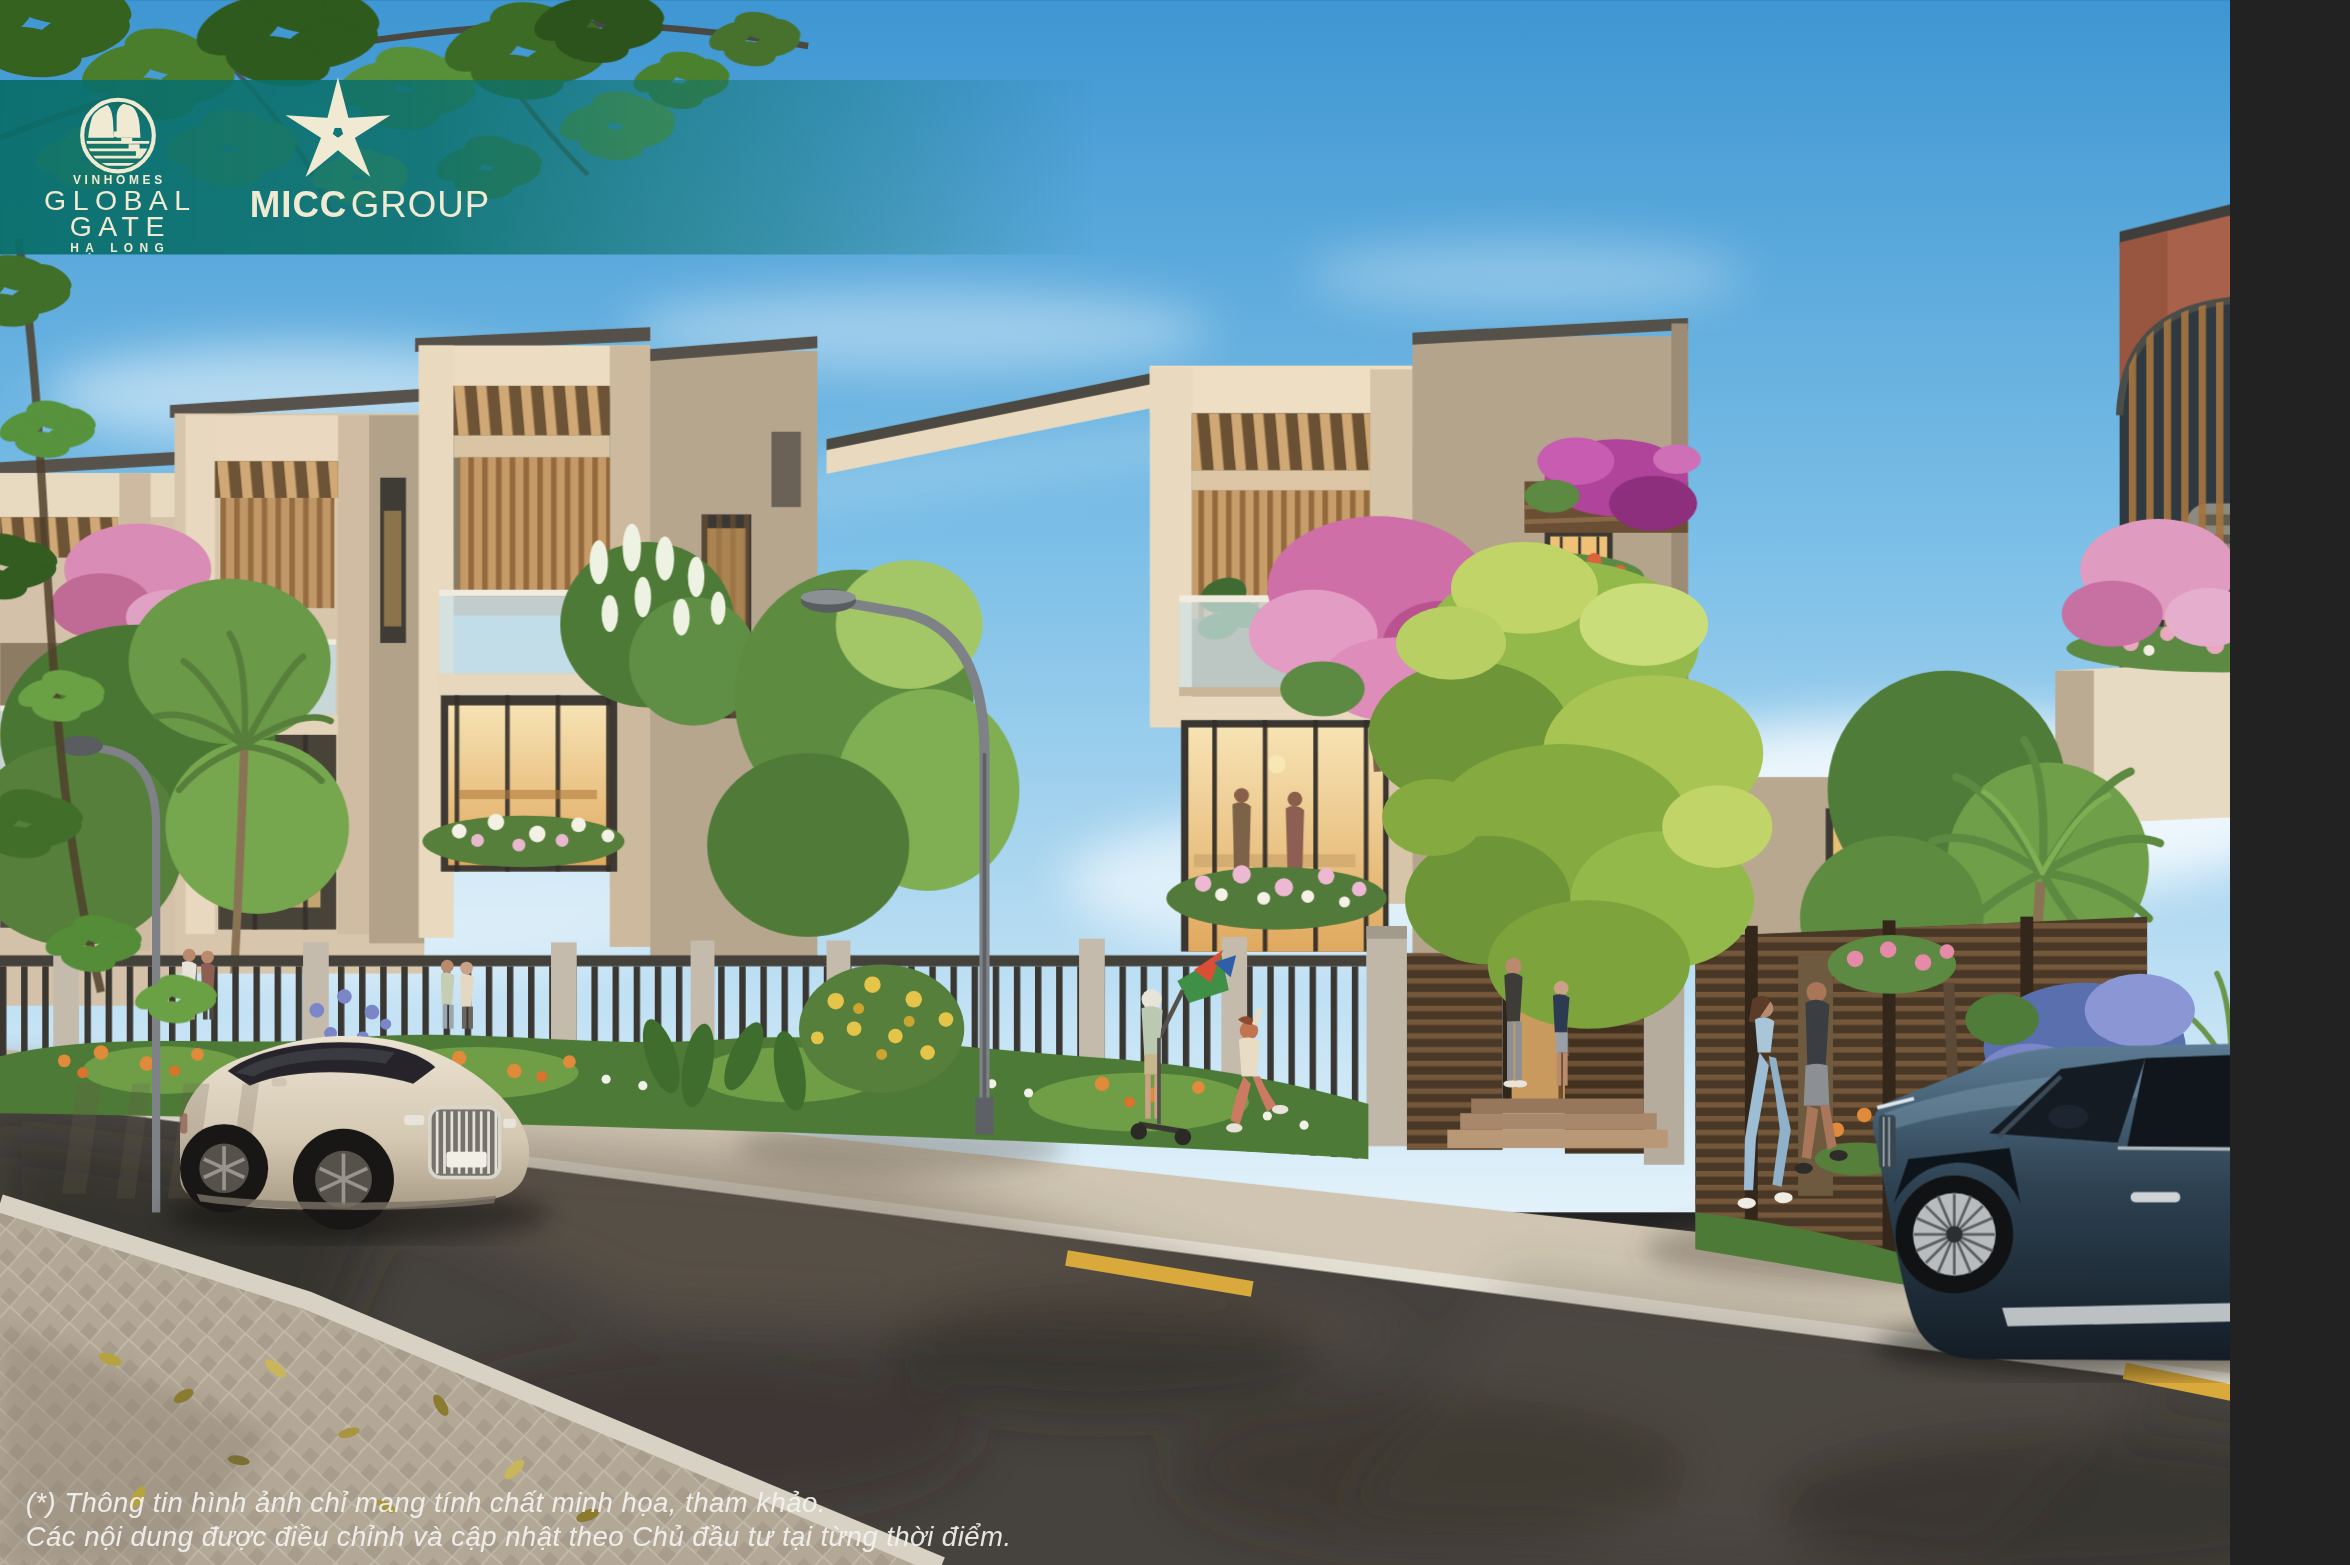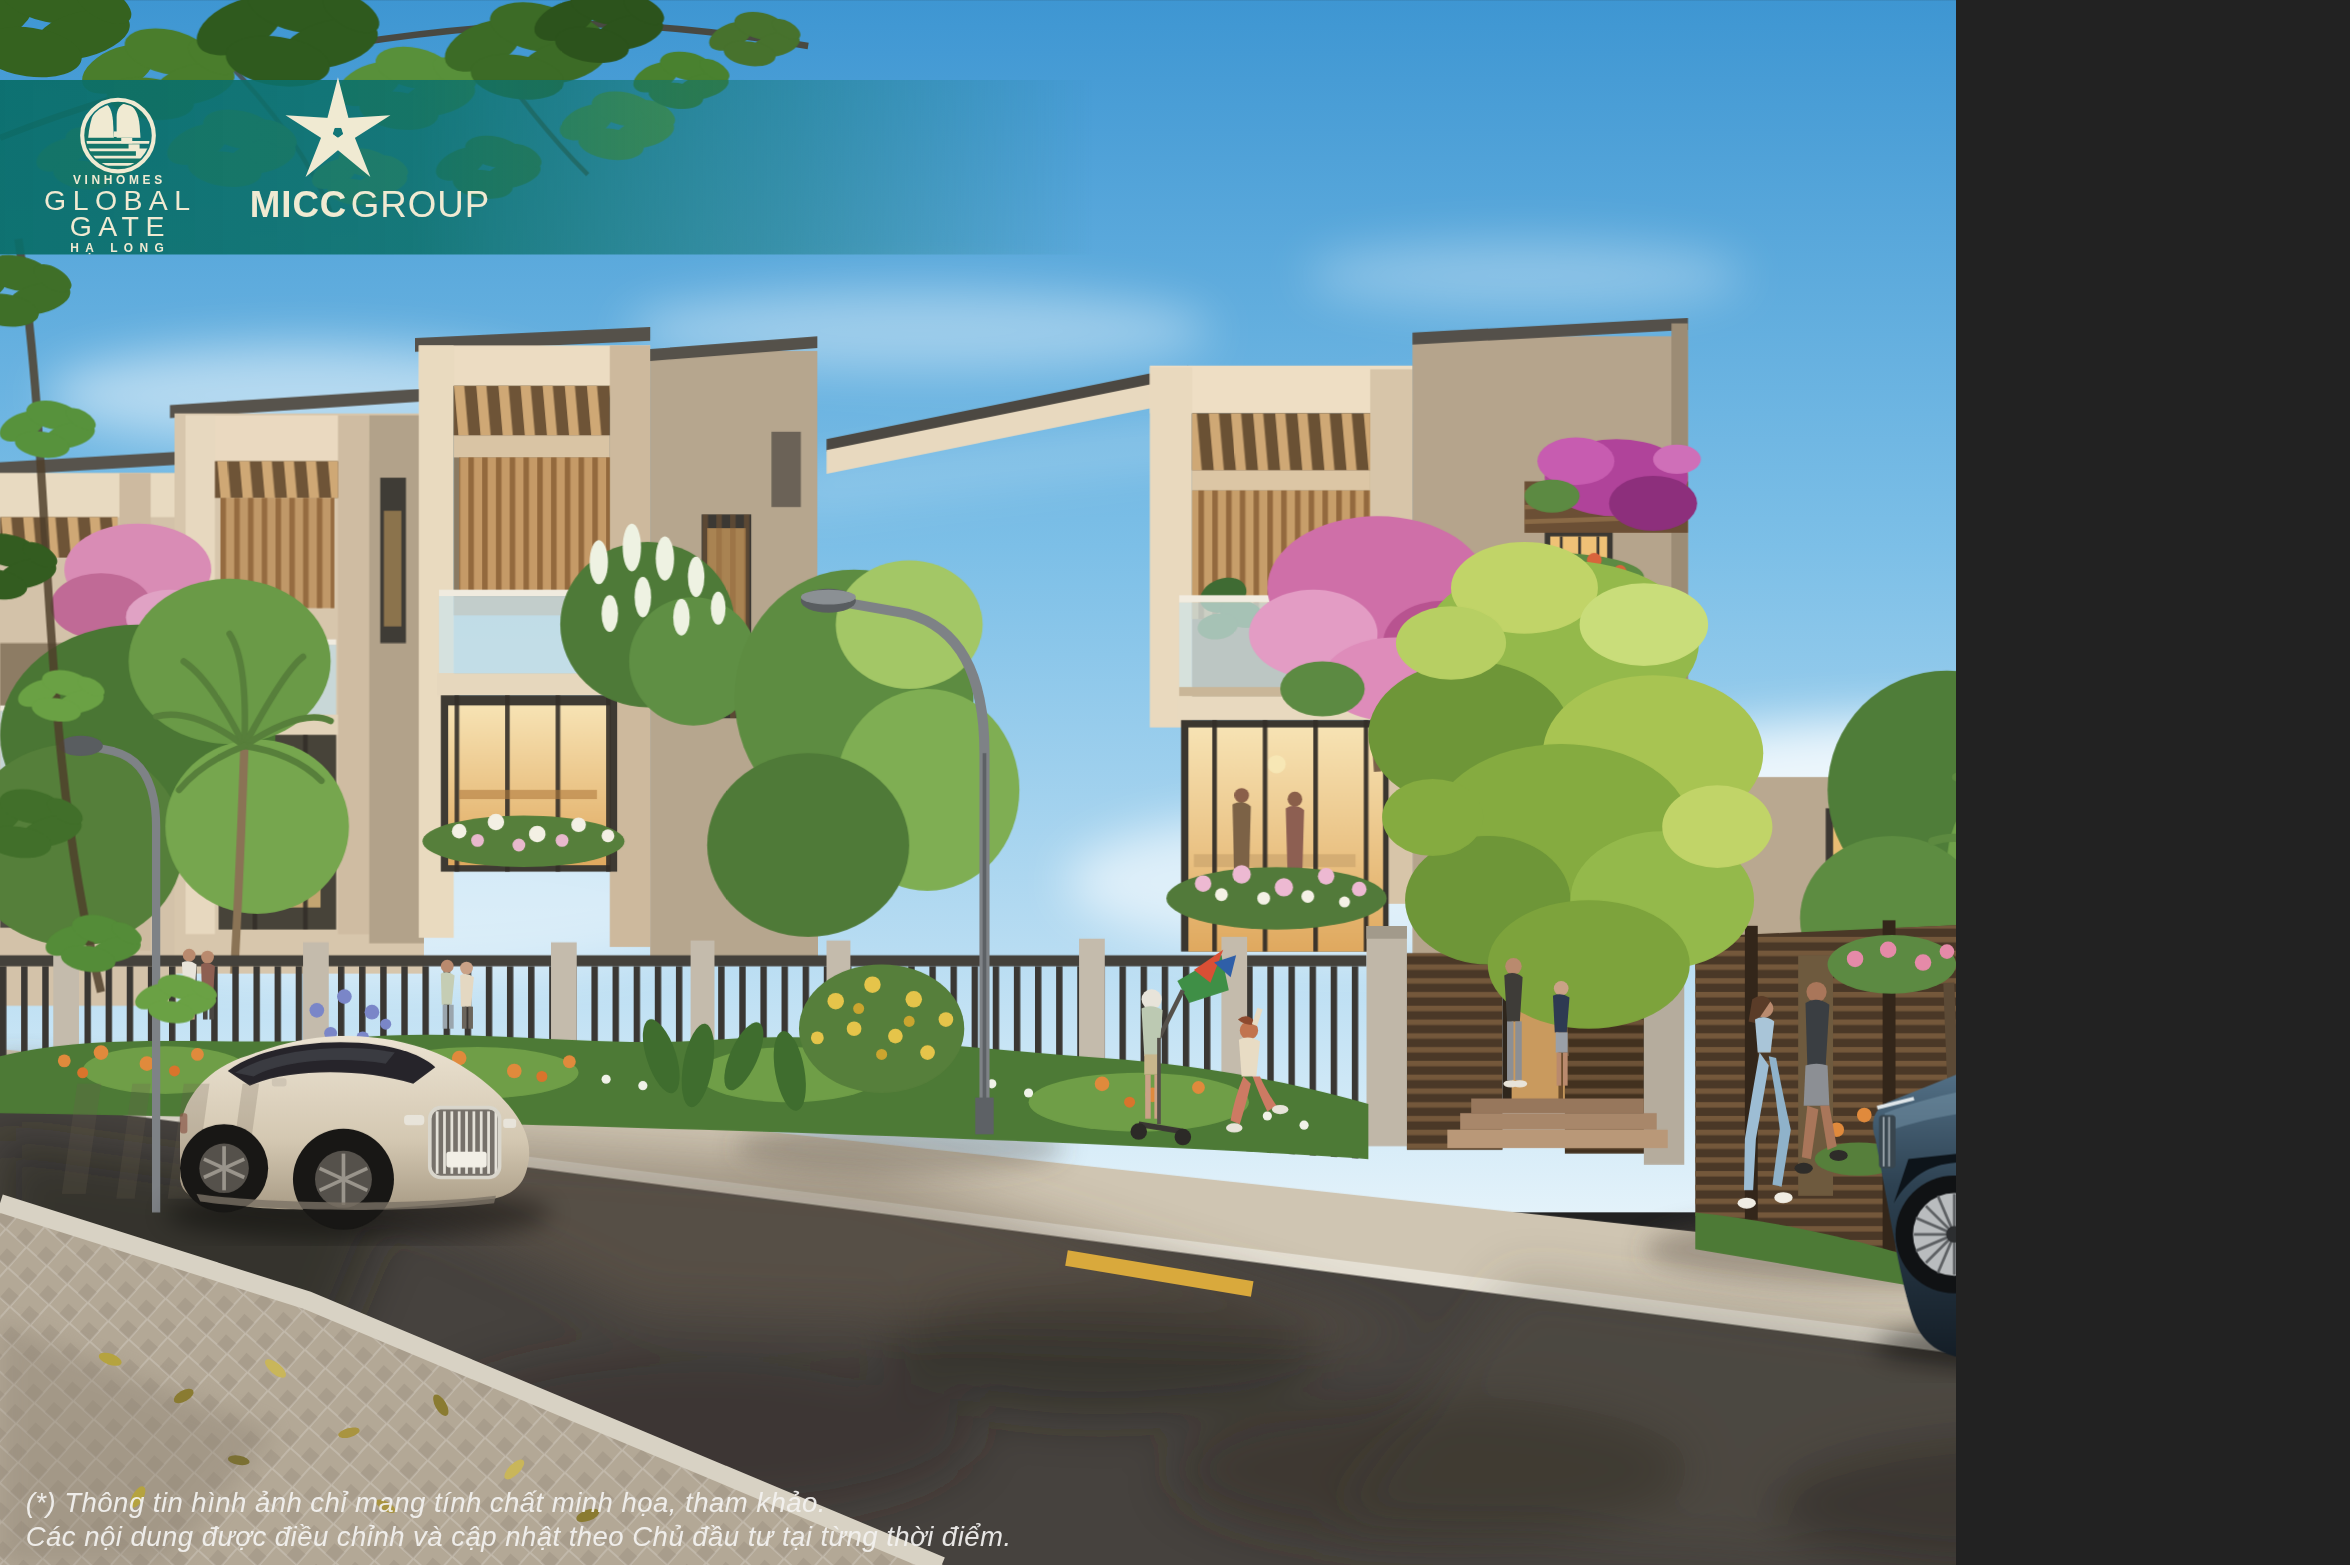--- a/index.html
+++ b/index.html
@@ -1,16 +1,16 @@
 <!DOCTYPE html>
 <html style="font-size:14.7px"><head>
 <meta charset="utf-8">
 <style>
   html,body{margin:0;padding:0;background:#222;}
-  .stage{position:relative;width:1956px;height:1566px;overflow:hidden;font-family:"Liberation Sans",sans-serif;}
+  .stage{position:relative;width:2230px;height:1566px;overflow:hidden;font-family:"Liberation Sans",sans-serif;}
   svg{position:absolute;inset:0;display:block;}
   text{font-family:"Liberation Sans",sans-serif;}
   .logo-brand{font-size:13px;font-weight:bold;letter-spacing:4px;}
   .logo-big{font-size:31px;font-weight:300;letter-spacing:7px;}
   .logo-loc{font-size:13px;font-weight:bold;letter-spacing:7px;}
   .micc-bold{font-size:40px;font-weight:bold;letter-spacing:1px;}
   .micc-reg{font-size:40px;font-weight:300;letter-spacing:1px;}
   .disclaimer{font-size:30px;font-style:italic;letter-spacing:.5px;}
 </style>
 </head>

